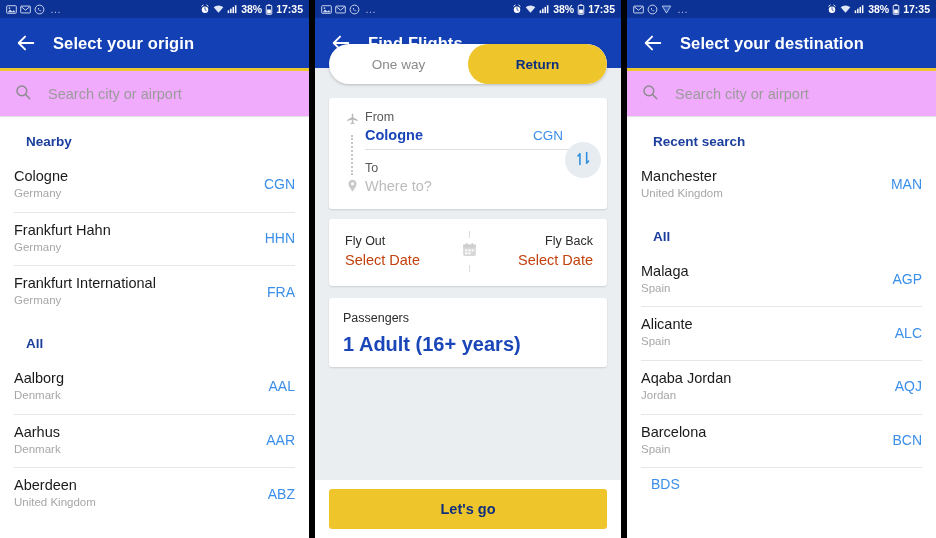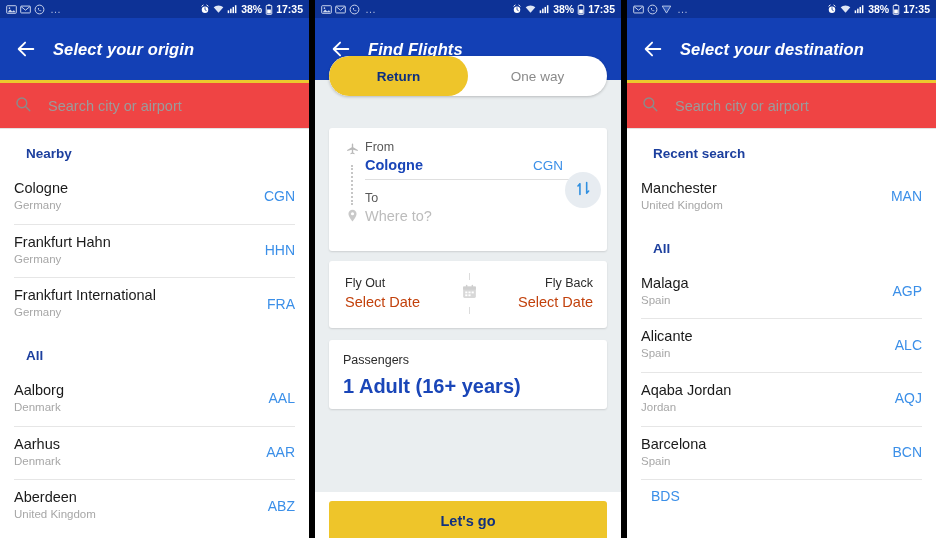--- a/index.html
+++ b/index.html
@@ -33,27 +33,26 @@
     line-height: 1;
   }
   .sb-left { display: flex; align-items: center; gap: 3px; }
   .sb-right { margin-left: auto; display: flex; align-items: center; gap: 3px; font-size: 10.5px; color: #ffffff; font-weight: 700; }
   .sb-ico { display: inline-block; }
   .sb-ico svg { display: block; }
   .sb-dots { letter-spacing: 1px; font-size: 11px; color: #aebbdd; margin-left: 2px; }
 
   
   .appbar {
-    height: 62px;
+    height: 50px;
     background: #1340b5;
     display: flex;
     align-items: center;
     padding: 0 0 0 13px;
     position: relative;
-    font-style: italic;
   }
   .back-btn {
     width: 26px; height: 26px;
     display: flex; align-items: center; justify-content: center;
     flex: 0 0 auto;
   }
   .back-btn svg { display: block; }
   .appbar-title {
     color: #fff;
     font-size: 16.5px;
@@ -62,21 +61,21 @@
     letter-spacing: .1px;
   }
   .yellow-rule { height: 3px; background: #ecc92e; }
 
   
   .searchbar {
     height: 46px;
     display: flex;
     align-items: center;
     padding: 0 14px;
-    background: #ef4444;
+    background: #f0abfc;
     border-bottom: 1px solid #e2e2e2;
   }
   .searchbar .mag { flex: 0 0 auto; margin-right: 16px; }
   .search-input {
     border: 0; outline: 0;
     font-family: "Liberation Sans", sans-serif;
     font-size: 14.5px;
     color: #333;
     width: 100%;
     background: transparent;
@@ -166,21 +165,21 @@
     color: #0d2f80;
     font-weight: 700;
     border-radius: 20px;
   }
   .card {
     background: #fff;
     border-radius: 3px;
     margin: 0 14px;
     box-shadow: 0 1px 2px rgba(0,0,0,.13);
   }
-  .card.route { margin-top: 48px; padding: 10px 12px 24px 10px; position: relative; }
+  .card.route { margin-top: 30px; padding: 10px 12px 12px 10px; position: relative; }
   .route-grid { display: flex; }
   .route-icons {
     width: 26px;
     flex: 0 0 auto;
     display: flex;
     flex-direction: column;
     align-items: center;
     padding-top: 4px;
   }
   .dotline {
@@ -463,22 +462,22 @@
             </svg>
         </span>
       </div>
       <div class="appbar-title">Find Flights</div>
     </div>
 
     <div class="mid-body">
 
       <div class="tabs-wrap">
         <div class="tabs">
+          <div class="tab">One way</div>
           <div class="tab active">Return</div>
-          <div class="tab">One way</div>
         </div>
       </div>
 
       <div class="card route">
         <div class="route-grid">
           <div class="route-icons">
             <span>
               <svg width="15" height="15" viewBox="0 0 24 24">
                   <path d="M12 2.5c.7 0 1.1.7 1.1 1.6v4.3l7.4 4.2v1.9l-7.4-2.3v4.4l2.3 1.6v1.5L12 18.8l-3.4.9v-1.5l2.3-1.6v-4.4l-7.4 2.3v-1.9l7.4-4.2V4.1c0-.9.4-1.6 1.1-1.6z" fill="#b9b9b9"></path>
                 </svg>

